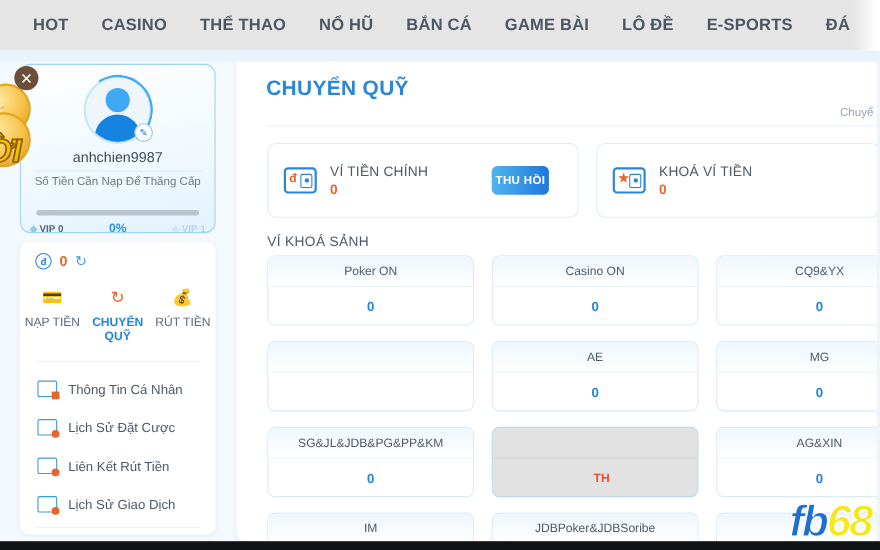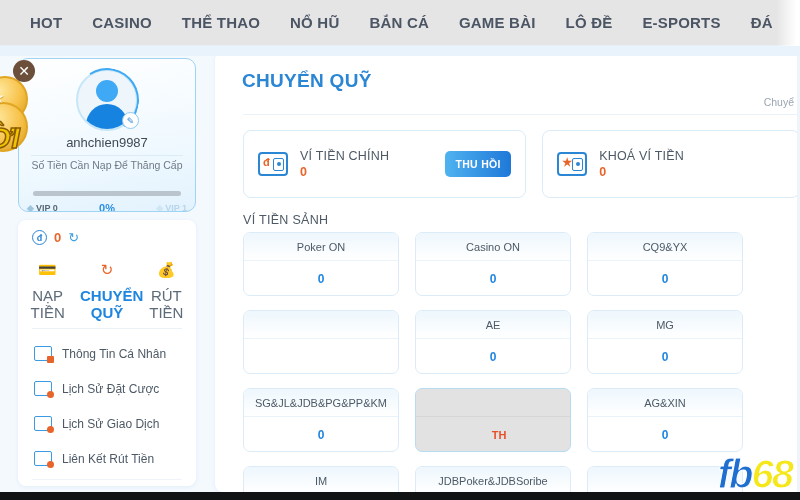--- a/index.html
+++ b/index.html
@@ -181,21 +181,21 @@
   }
   .quick {
     width:54px; text-align:center; cursor:pointer;
   }
   .quick .qi {
     width:27px; height:27px; margin:0 auto 4px;
     border-radius:6px;
     display:flex; align-items:center; justify-content:center;
     font-size:15px;
   }
-  .quick .ql { font-size:15px; color:#5d6a77; line-height:1.15; }
+  .quick .ql { font-size:11px; color:#5d6a77; line-height:1.15; }
   .quick.active .ql { color:#1f86e0; font-weight:bold; }
   .ico-wallet { color:#3b9ae1; }
   .ico-transfer { color:#e8642a; }
   .ico-withdraw { color:#3b9ae1; }
 
   .nav-div {
     position:absolute; left:14px; right:14px; top:108px;
     height:1px; background:#eaf1f7;
   }
   .menu { position:absolute; left:0; right:0; top:116px; }
@@ -282,39 +282,39 @@
     border:1.5px solid #2b86d4; border-radius:2px;
     display:flex; align-items:center; justify-content:center;
   }
   .w-icon .dot::after {
     content:''; width:4px; height:4px; border-radius:50%; background:#2b86d4;
   }
   .w-texts { display:flex; flex-direction:column; gap:2px; }
   .w-name { font-size:12.5px; color:#4d5a66; letter-spacing:.2px; }
   .w-val { font-size:12.5px; font-weight:bold; color:#e8642a; }
   .recall-btn {
-    position:absolute; right:14px; top:50%; transform:translateY(-50%);
-    width:66px; height:26px; border-radius:5px;
+    position:absolute; right:26px; top:50%; transform:translateY(-50%);
+    width:52px; height:26px; border-radius:5px;
     background:linear-gradient(90deg,#4fb3f0,#1f78d8);
     color:#ffffff; font-size:10.5px; font-weight:bold;
     display:flex; align-items:center; justify-content:center;
     cursor:pointer; letter-spacing:.3px;
   }
 
   
   .lobby-title {
     position:absolute; left:28px; top:161px;
     font-size:12.5px; color:#4d5a66; letter-spacing:.3px;
   }
   .grid {
     position:absolute; left:28px; top:180px; right:-60px;
     display:flex; flex-wrap:wrap; gap:14px 16px;
   }
   .gcard {
-    width:156px; height:64px;
+    width:188px; height:64px;
     border:1px solid #dbecf8;
     border-radius:7px;
     background:#ffffff;
     overflow:hidden;
     cursor:pointer;
   }
   .gcard .gh {
     height:28px;
     background:linear-gradient(180deg,#eef7fd,#ffffff);
     border-bottom:1px solid #eaf3fa;
@@ -439,25 +439,25 @@
           <div class="menu-item m0">
             <span class="mi"></span>
             <span class="ml">Thông Tin Cá Nhân</span>
           </div>
           <div class="menu-item">
             <span class="mi"></span>
             <span class="ml">Lịch Sử Đặt Cược</span>
           </div>
           <div class="menu-item">
             <span class="mi"></span>
-            <span class="ml">Lịch Sử Giao Dịch</span>
+            <span class="ml">Liên Kết Rút Tiền</span>
           </div>
           <div class="menu-item">
             <span class="mi"></span>
-            <span class="ml">Liên Kết Rút Tiền</span>
+            <span class="ml">Lịch Sử Giao Dịch</span>
           </div>
         </div>
 
         <div class="sb-bottom-div"></div>
       </div>
     </div>
 
     <div class="main">
 
       <div class="main-title">CHUYỂN QUỸ</div>
@@ -483,21 +483,21 @@
             <span class="glyph" style="color:#e8642a">★</span>
             <span class="dot"></span>
           </div>
           <div class="w-texts">
             <div class="w-name">KHOÁ VÍ TIỀN</div>
             <div class="w-val">0</div>
           </div>
         </div>
       </div>
 
-      <div class="lobby-title">VÍ TIỀN SẢNH</div>
+      <div class="lobby-title">VÍ KHOÁ SẢNH</div>
 
       <div class="grid">
         <div class="gcard">
           <div class="gh">Poker ON</div>
           <div class="gv">0</div>
         </div>
         <div class="gcard">
           <div class="gh">Casino ON</div>
           <div class="gv">0</div>
         </div>

